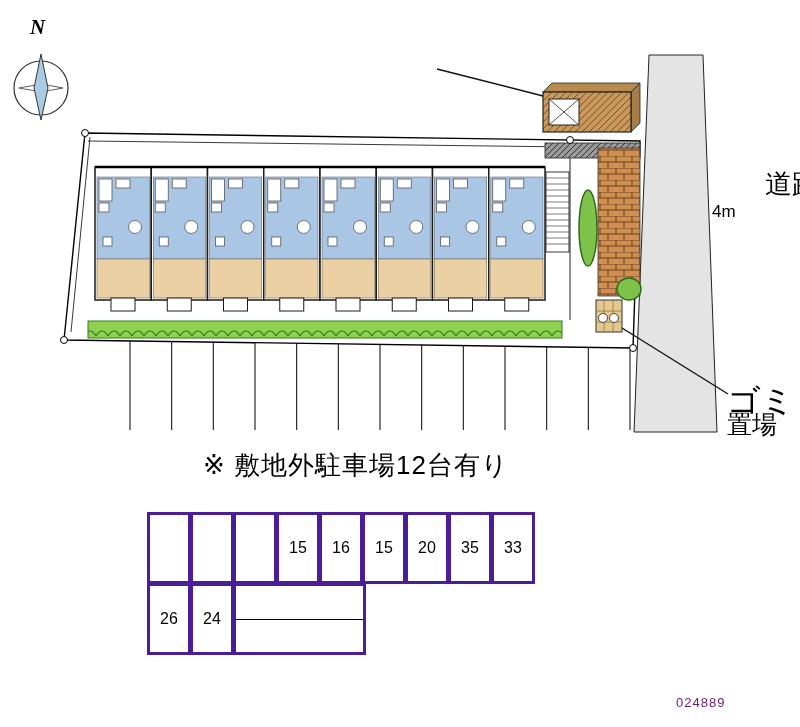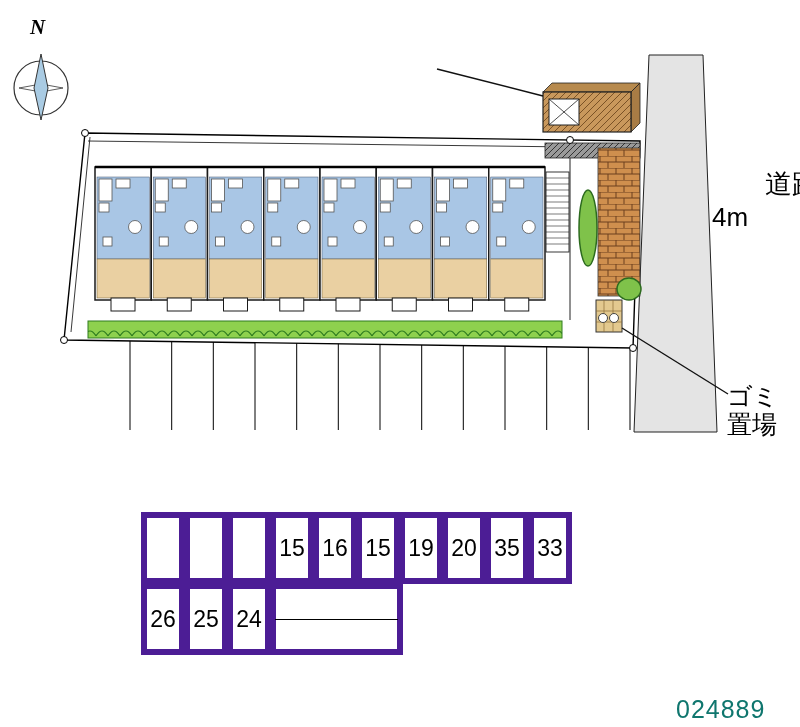--- a/index.html
+++ b/index.html
@@ -4,34 +4,34 @@
 <style>
   *{margin:0;padding:0;box-sizing:border-box}
   html,body{background:#fff}
   body{width:800px;height:727px;position:relative;overflow:hidden;
        font-family:"Liberation Sans","DejaVu Sans",sans-serif;color:#000}
   #canvas{position:absolute;left:0;top:0;width:800px;height:727px}
   svg{position:absolute;left:0;top:0}
   .lbl{position:absolute;white-space:nowrap;color:#000;line-height:1.1}
   .lbl-bike{left:255px;top:52px;font-size:27px;letter-spacing:1px}
   .lbl-road{left:765px;top:170px;font-size:27px}
-  .lbl-roadw{left:712px;top:203px;font-size:26px}
-  .lbl-gomi1{left:727px;top:383px;font-size:25px}
+  .lbl-roadw{left:712px;top:203px;font-size:17px}
+  .lbl-gomi1{left:727px;top:383px;font-size:33px}
   .lbl-gomi2{left:727px;top:411px;font-size:25px}
   .lbl-note{left:203px;top:451px;font-size:26px;letter-spacing:1px}
   .lbl-n{left:30px;top:16px;font-size:21px;font-weight:bold;font-style:italic;
          font-family:"Liberation Serif","DejaVu Serif",serif}
-  .lbl-num{left:676px;top:696px;font-size:25px;letter-spacing:1px;color:#0f766e}
+  .lbl-num{left:676px;top:696px;font-size:13px;letter-spacing:1px;color:#701a75}
   
   .pgrid{position:absolute;left:135px;top:512px}
   .prow{display:flex}
   .prow2{display:flex;margin-top:-1px}
-  .pcell{width:44px;height:72px;border:6px solid #4c1d95;margin-left:-1px;
-         display:flex;align-items:center;justify-content:center;font-size:23px}
-  .prow .pcell:first-child,.prow2 .pcell:first-child{margin-left:6px}
+  .pcell{width:44px;height:72px;border:3px solid #4c1d95;margin-left:-1px;
+         display:flex;align-items:center;justify-content:center;font-size:16px}
+  .prow .pcell:first-child,.prow2 .pcell:first-child{margin-left:12px}
   .pcell.wide{width:133px;position:relative}
   .pcell.wide::after{content:"";position:absolute;left:-1px;right:-1px;top:50%;
          border-top:1px solid #000}
 </style>
 </head>
 <body>
 
 <div id="canvas">
 
   <svg width="800" height="727" viewBox="0 0 800 727">
@@ -139,36 +139,35 @@
       <polygon points="19,88 41,84 63,88 41,92" fill="#fff" stroke="#333" stroke-width="0.8"></polygon>
       <polygon points="41,54 48,88 41,120 34,88" fill="#a9cbe3" stroke="#333" stroke-width="1"></polygon>
     </g>
   </svg>
 
   <div class="lbl lbl-n">N</div>
   <div class="lbl lbl-road">道路</div>
   <div class="lbl lbl-roadw">4m</div>
   <div class="lbl lbl-gomi1">ゴミ</div>
   <div class="lbl lbl-gomi2">置場</div>
+  <div class="lbl lbl-note">※ 敷地外駐車場12台有り</div>
   <div class="lbl lbl-num">024889</div>
 
   <div class="pgrid">
     <div class="prow">
       <div class="pcell"></div>
       <div class="pcell"></div>
       <div class="pcell"></div>
       <div class="pcell">15</div>
       <div class="pcell">16</div>
       <div class="pcell">15</div>
-      <div class="pcell">19</div>
       <div class="pcell">20</div>
       <div class="pcell">35</div>
       <div class="pcell">33</div>
     </div>
     <div class="prow2">
       <div class="pcell">26</div>
-      <div class="pcell">25</div>
       <div class="pcell">24</div>
       <div class="pcell wide"></div>
     </div>
   </div>
 
 </div>
 
 </body></html>

